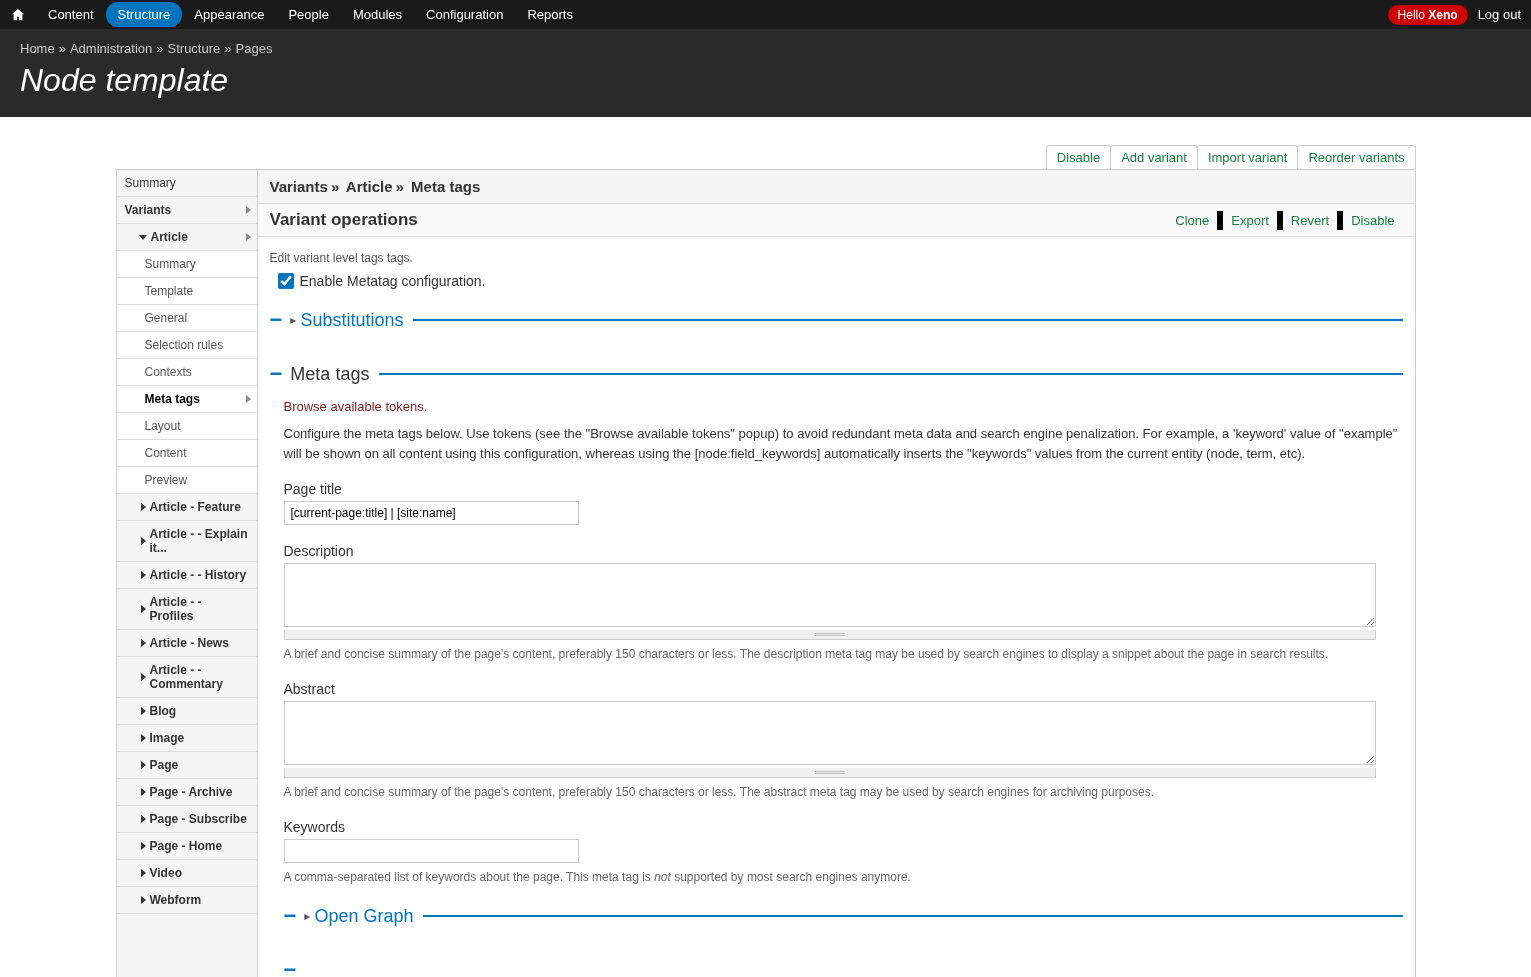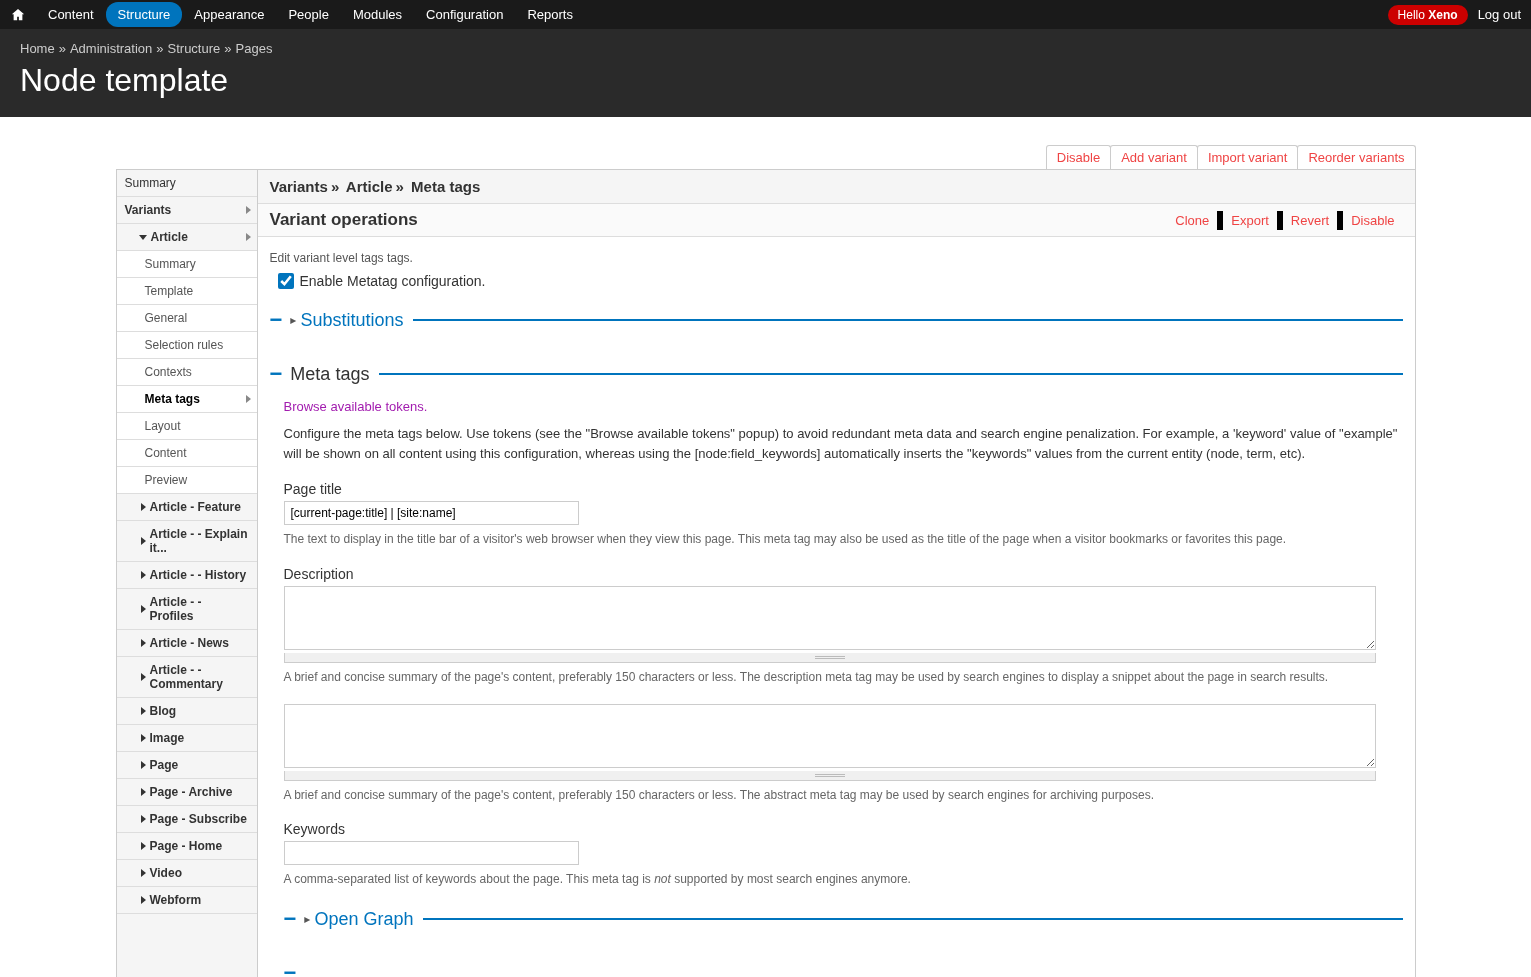--- a/index.html
+++ b/index.html
@@ -1,31 +1,31 @@
 <!DOCTYPE html>
 <html><head>
 <meta charset="utf-8">
 <style>
 * { box-sizing: border-box; margin: 0; padding: 0; }
 body { font-family: "Helvetica Neue", Helvetica, Arial, sans-serif; font-size: 13px; color: #333; background: #fff; }
-a { color: #ef4444; text-decoration: none; cursor: pointer; }
+a { color: #15803d; text-decoration: none; cursor: pointer; }
 
 .admin-toolbar { background: #1a1a1a; height: 29px; display: flex; align-items: center; padding: 0 10px; color: #fff; font-size: 13px; }
 .admin-toolbar .home-icon { width: 16px; height: 16px; display: flex; align-items: center; justify-content: center; margin-right: 10px; cursor: pointer; }
 .admin-toolbar .nav-items { display: flex; gap: 0; }
 .admin-toolbar .nav-item { padding: 5px 12px; cursor: pointer; border-radius: 12px; }
 .admin-toolbar .nav-item.active { background: #0074bd; }
 .admin-toolbar .spacer { flex: 1; }
 .admin-toolbar .hello { background: #cc0000; padding: 3px 10px; border-radius: 12px; margin-right: 10px; cursor: pointer; font-size: 12px; }
 .admin-toolbar .logout { cursor: pointer; }
 
 .page-header { background: #2a2a2a; padding: 12px 20px 18px 20px; color: #fff; }
 .breadcrumb { font-size: 13px; color: #ccc; margin-bottom: 6px; }
 .breadcrumb span { margin: 0 4px; }
-.page-title { font-size: 32px; font-weight: 300; }
+.page-title { font-size: 32px; font-weight: 300; font-style: italic; }
 
 .main-wrapper { padding: 28px 20px 20px 20px; max-width: 1340px; margin: 0 auto; }
 
 .page-tabs { display: flex; justify-content: flex-end; margin-bottom: 0; }
 .page-tabs a { border: 1px solid #ccc; border-bottom: none; padding: 4px 10px; margin-left: -1px; font-size: 13px; background: #fff; border-radius: 3px 3px 0 0; }
 
 .content-area { display: flex; border: 1px solid #ccc; }
 
 .sidebar { width: 141px; flex-shrink: 0; border-right: 1px solid #ccc; background: #f5f5f5; font-size: 12px; }
 .sidebar .item { padding: 6px 8px; border-bottom: 1px solid #ddd; cursor: pointer; position: relative; display: flex; align-items: center; }
@@ -55,21 +55,21 @@
 
 .fieldset { margin-bottom: 28px; }
 .fieldset-legend { display: flex; align-items: center; font-size: 18px; margin-bottom: 0; }
 .fieldset-legend .collapse-icon { color: #0074bd; font-size: 22px; font-weight: bold; margin-right: 8px; cursor: pointer; }
 .fieldset-legend .expand-icon { color: #555; font-size: 12px; margin-right: 4px; cursor: pointer; }
 .fieldset-legend .legend-text { white-space: nowrap; }
 .fieldset-legend .link-text { color: #0074bd; cursor: pointer; }
 .fieldset-legend .line { flex: 1; height: 2px; background: #0074bd; margin-left: 10px; }
 
 .fieldset-body { padding: 12px 0 0 14px; }
-.browse-link { color: #a21caf; font-size: 13px; margin-bottom: 10px; display: inline-block; }
+.browse-link { color: #7f1d1d; font-size: 13px; margin-bottom: 10px; display: inline-block; }
 .config-text { font-size: 13px; color: #333; line-height: 1.5; margin-bottom: 18px; }
 
 .form-item { margin-bottom: 18px; }
 .form-item label { display: block; font-size: 14px; color: #333; margin-bottom: 4px; }
 .form-item input[type=text] { width: 295px; padding: 4px 6px; border: 1px solid #ccc; font-size: 12px; }
 .form-item textarea { width: 100%; max-width: 1092px; height: 64px; padding: 4px 6px; border: 1px solid #ccc; font-size: 12px; resize: vertical; }
 .form-item .resize-bar { max-width: 1092px; height: 10px; background: #f0f0f0; border: 1px solid #ccc; border-top: none; position: relative; cursor: ns-resize; }
 .form-item .resize-bar::after { content: ""; position: absolute; left: 50%; top: 3px; transform: translateX(-50%); width: 30px; height: 4px; background: repeating-linear-gradient(to bottom, #bbb 0, #bbb 1px, transparent 1px, transparent 2px); }
 .form-item .desc { font-size: 12px; color: #666; margin-top: 6px; line-height: 1.4; }
 .form-item .desc em { font-style: italic; }
@@ -228,31 +228,31 @@
             <span class="legend-text">Meta tags</span>
             <span class="line"></span>
           </div>
           <div class="fieldset-body">
             <a class="browse-link">Browse available tokens.</a>
             <div class="config-text">Configure the meta tags below. Use tokens (see the "Browse available tokens" popup) to avoid redundant meta data and search engine penalization. For example, a 'keyword' value of "example" will be shown on all content using this configuration, whereas using the [node:field_keywords] automatically inserts the "keywords" values from the current entity (node, term, etc).</div>
 
             <div class="form-item">
               <label>Page title</label>
               <input type="text" value="[current-page:title] | [site:name]" style="">
-              <div class="desc">The text to display in the title bar of a visitor's web browser when they view this page. This meta tag may also be used as the title of the page when a visitor bookmarks or favorites this page.</div>
             </div>
 
             <div class="form-item">
               <label>Description</label>
               <textarea style=""></textarea>
               <div class="resize-bar"></div>
               <div class="desc">A brief and concise summary of the page's content, preferably 150 characters or less. The description meta tag may be used by search engines to display a snippet about the page in search results.</div>
             </div>
 
             <div class="form-item">
+              <label>Abstract</label>
               <textarea style=""></textarea>
               <div class="resize-bar"></div>
               <div class="desc">A brief and concise summary of the page's content, preferably 150 characters or less. The abstract meta tag may be used by search engines for archiving purposes.</div>
             </div>
 
             <div class="form-item">
               <label>Keywords</label>
               <input type="text" style="">
               <div class="desc">
                 <span>A comma-separated list of keywords about the page. This meta tag is </span><em>not</em><span> supported by most search engines anymore.</span>

